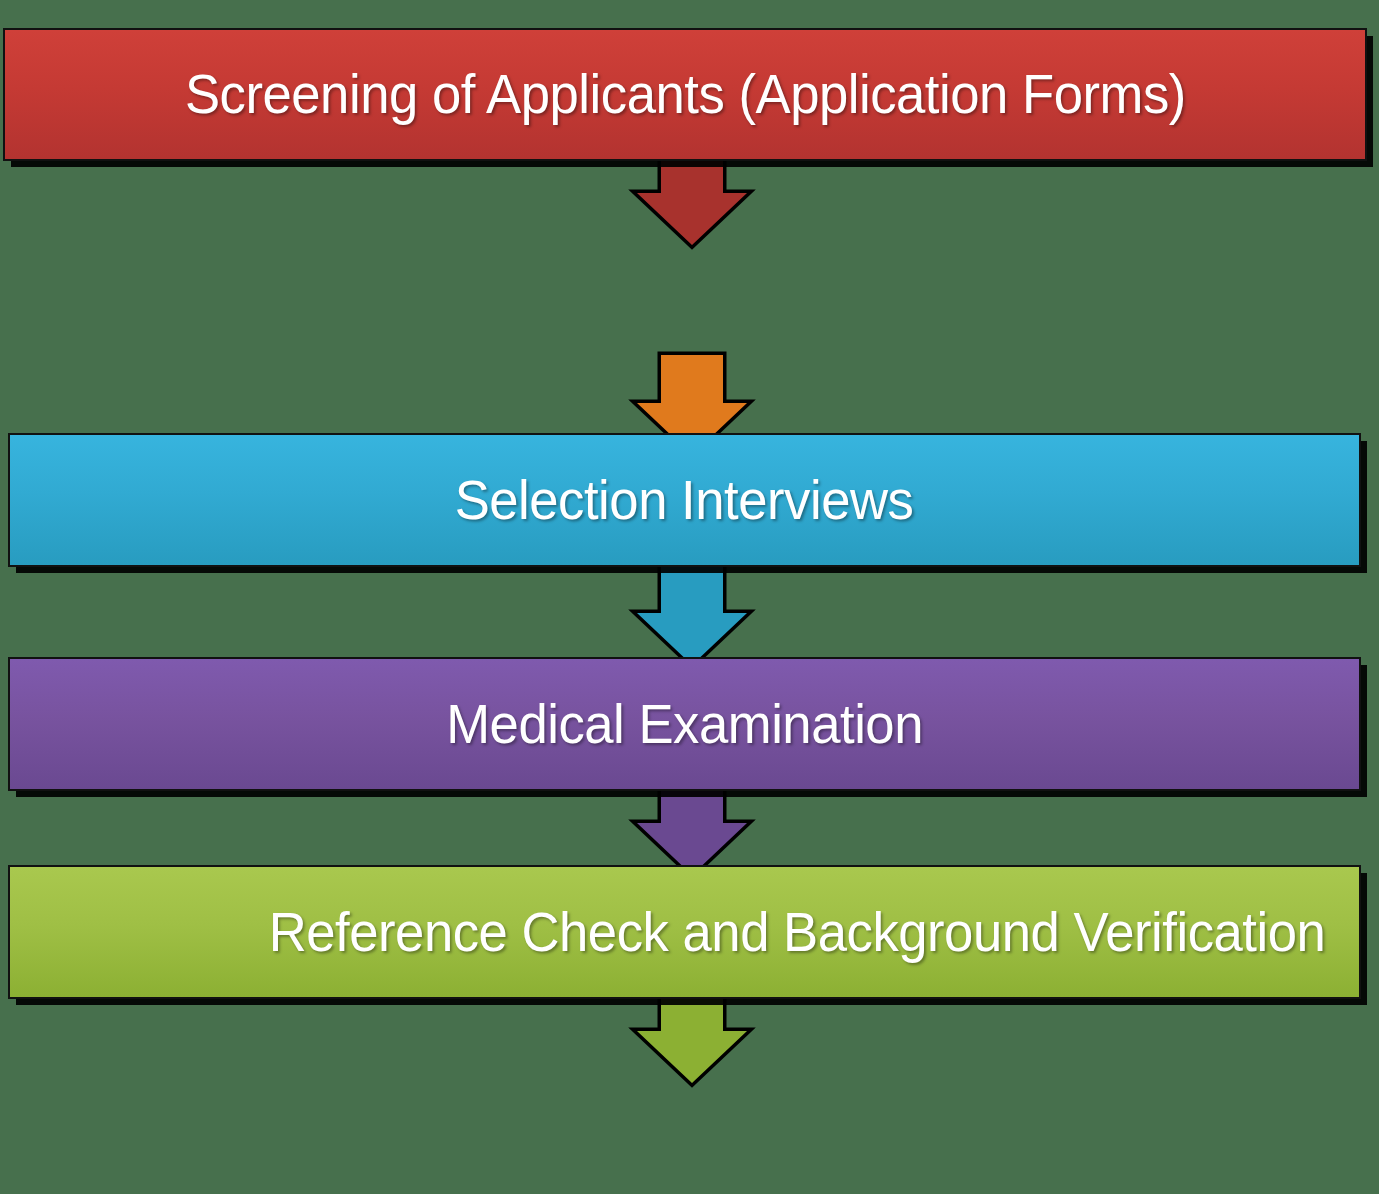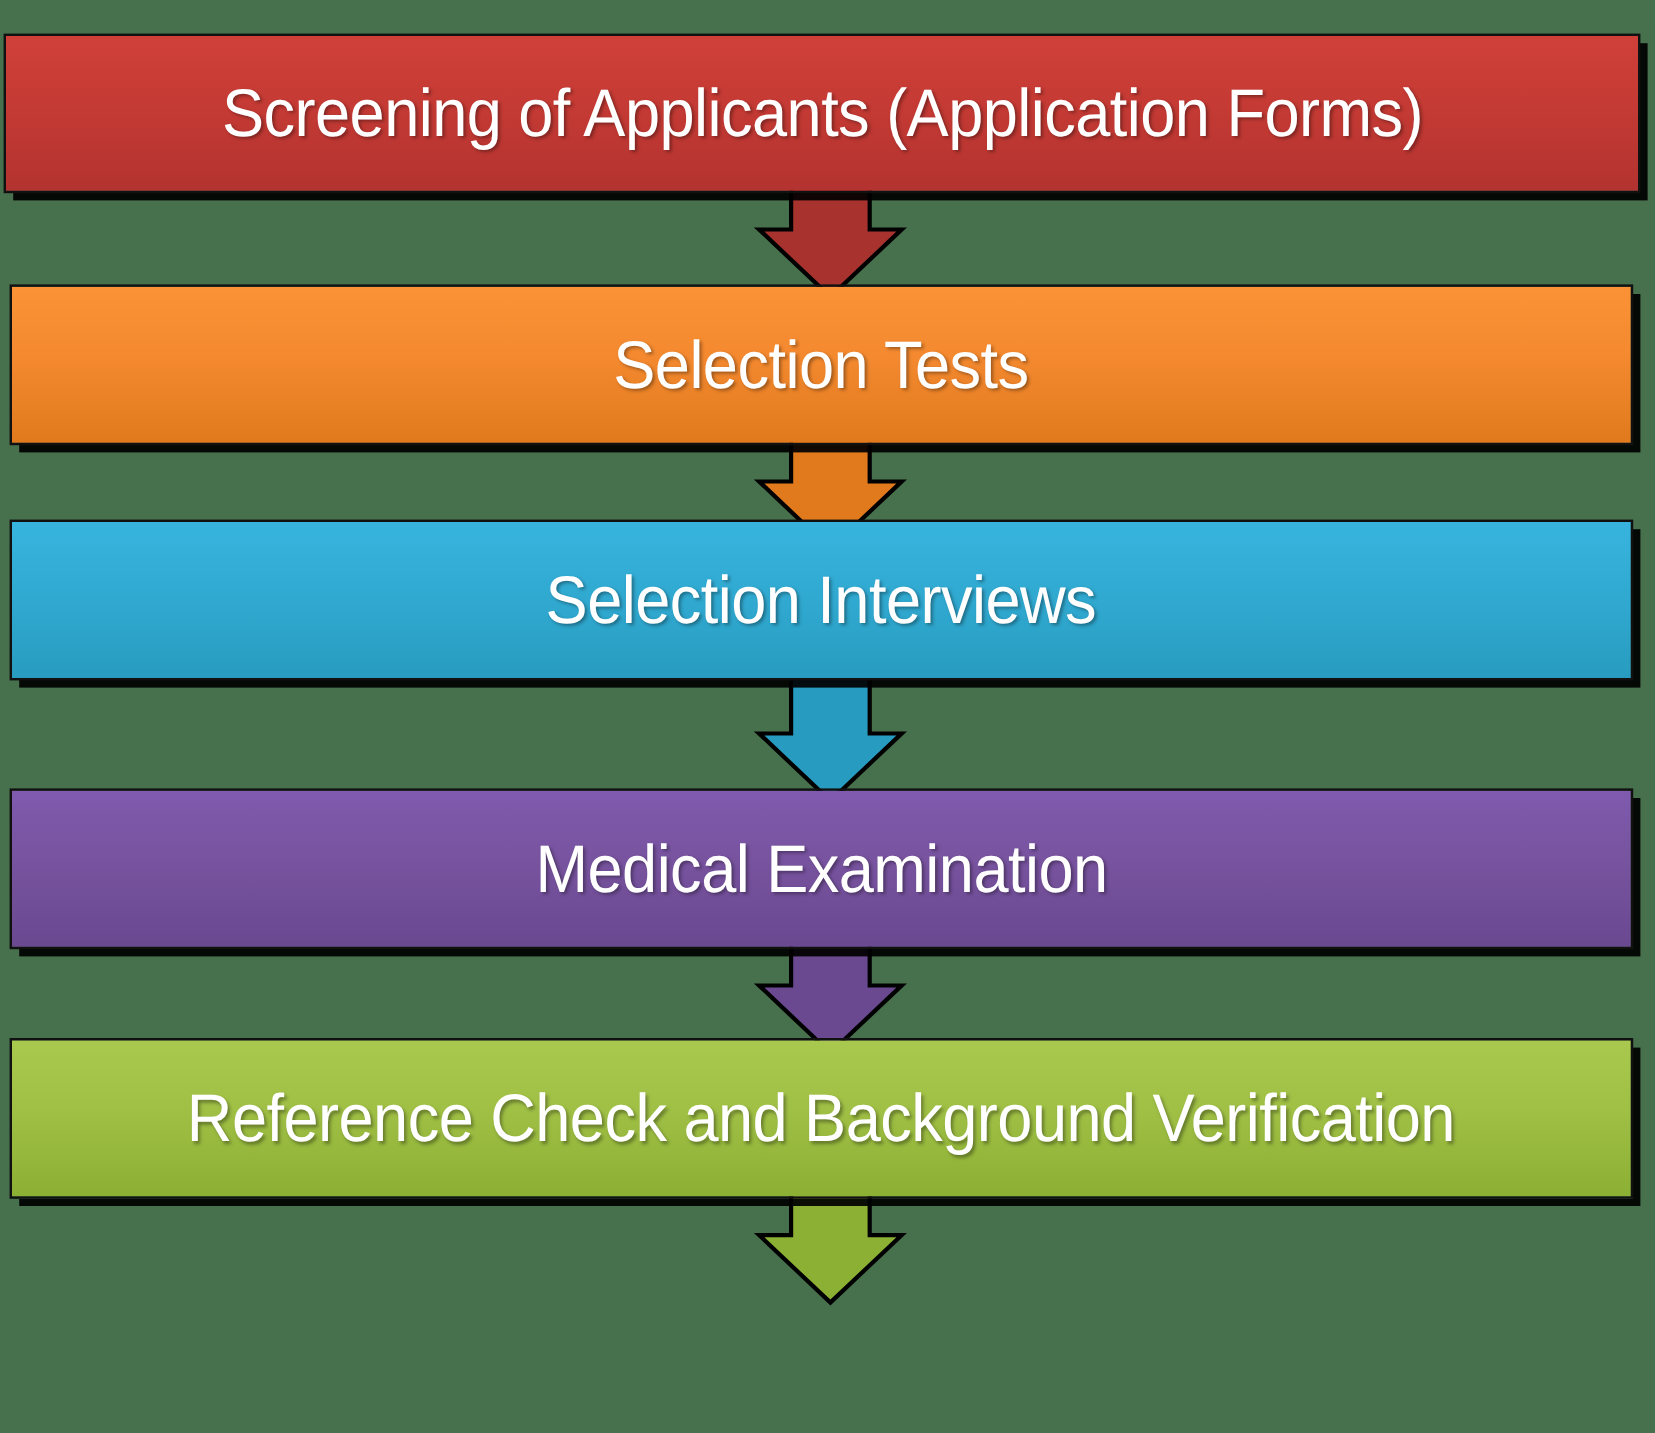--- a/index.html
+++ b/index.html
@@ -42,21 +42,21 @@
     text-shadow: 2px 2px 3px rgba(0,0,0,0.35);
     transform: scaleX(0.94);
     transform-origin: center center;
   }
 
   
   .c-red    { background: linear-gradient(180deg, #cf4039 0%, #c53a34 45%, #b33330 100%); }
   .c-orange { background: linear-gradient(180deg, #fb9336 0%, #f4892f 45%, #e07a1d 100%); }
   .c-blue   { background: linear-gradient(180deg, #37b4de 0%, #31aad2 45%, #289cc0 100%); }
   .c-purple { background: linear-gradient(180deg, #7f5aae 0%, #78539f 45%, #6a4991 100%); }
-  .c-green  { background: linear-gradient(180deg, #a9c84e 0%, #9fbf45 45%, #8cb033 100%); }
+  .c-green  { background: linear-gradient(180deg, #a9c84e 0%, #9fbf45 45%, #8cb033 100%); justify-content: flex-end; }
 
   
   .arrow {
     position: absolute;
     z-index: 1;
   }
   .arrow svg { display: block; overflow: visible; }
 </style>
 </head>
 <body>
@@ -95,23 +95,20 @@
     <svg width="124" height="106" viewBox="0 0 124 106">
       <polygon points="31,0 93,0 93,48 117,48 62,100 7,48 31,48" fill="#8cb033" stroke="#000000" stroke-width="7" stroke-linejoin="miter"></polygon>
       <polygon points="31,0 93,0 93,48 117,48 62,100 7,48 31,48" fill="#8cb033"></polygon>
     </svg>
   </div>
 
   <div class="step c-red" style="left:3px; top:3px; width:1364px; height:133px;">
     <span class="label" style="font-size: 56px;">Screening of Applicants (Application Forms)</span>
   </div>
 
-  <div class="step c-orange" style="left:8px; top:212px; width:1353px; height:134px;">
-    <span class="label" style="font-size: 56px;">Selection Tests</span>
-  </div>
 
   <div class="step c-blue" style="left:8px; top:408px; width:1353px; height:134px;">
     <span class="label" style="font-size: 56px;">Selection Interviews</span>
   </div>
 
   <div class="step c-purple" style="left:8px; top:632px; width:1353px; height:134px;">
     <span class="label" style="font-size: 56px;">Medical Examination</span>
   </div>
 
   <div class="step c-green" style="left:8px; top:840px; width:1353px; height:134px;">

